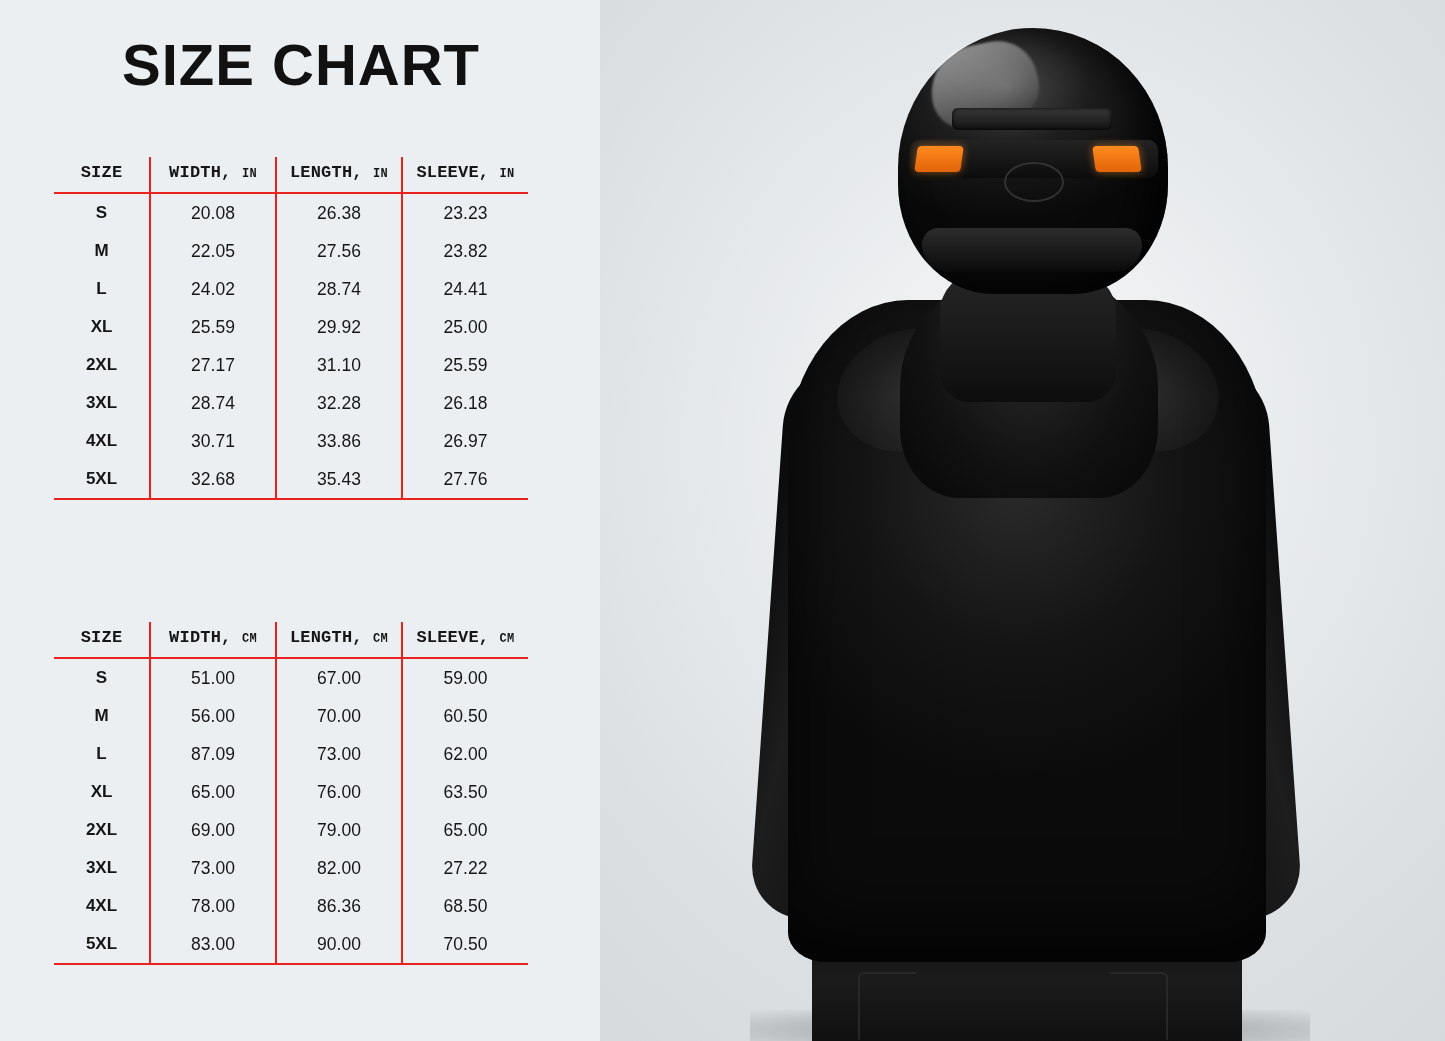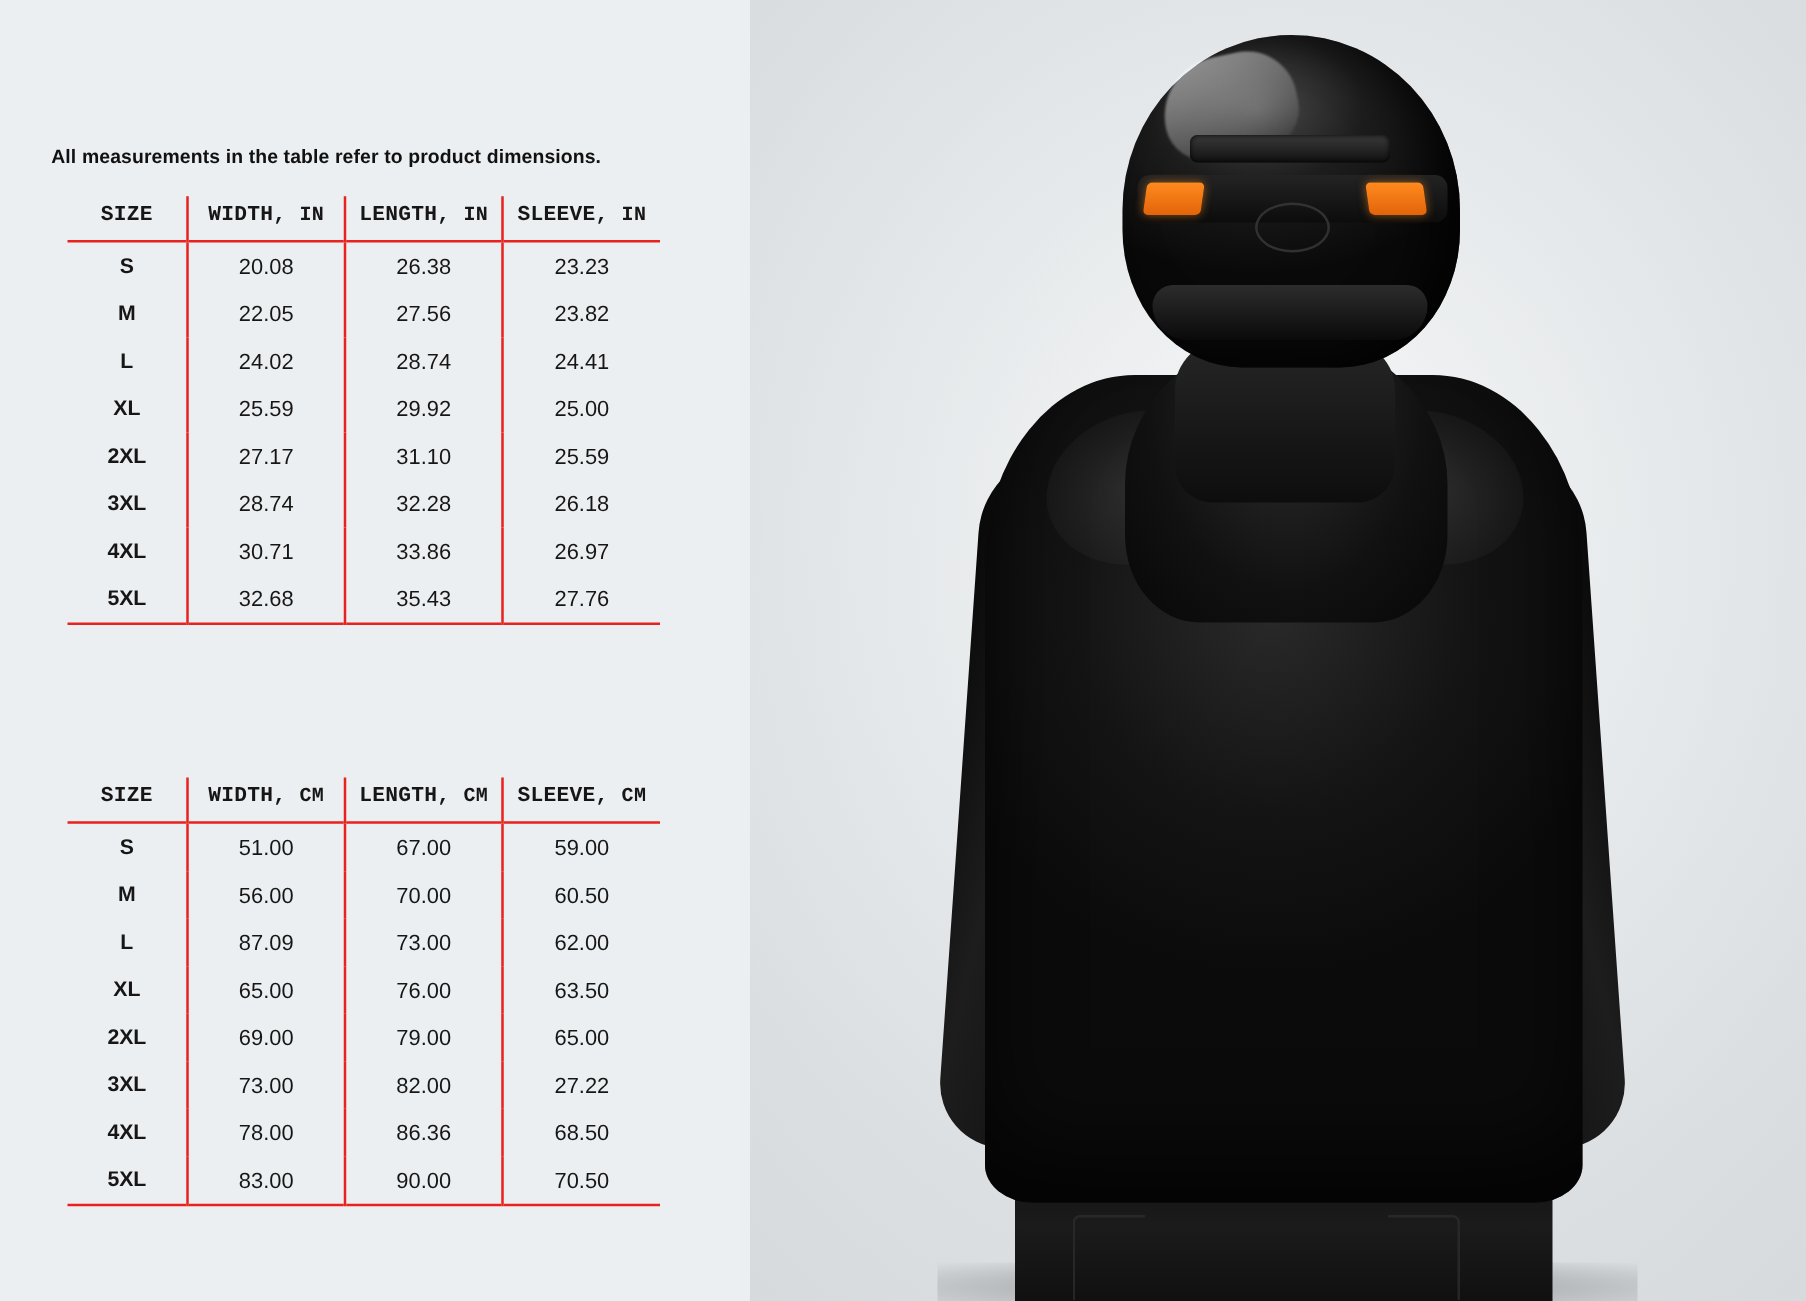--- a/index.html
+++ b/index.html
@@ -75,21 +75,21 @@
   }
   .size-table th {
     font-size: 17px;
     font-weight: bold;
     padding: 6px 0 10px 0;
     letter-spacing: 0.2px;
     white-space: nowrap;
     font-family: Liberation Mono, monospace;
   }
   .size-table th .unit {
-    font-size: 16px;
+    font-size: 12px;
     font-weight: bold;
     letter-spacing: 0.3px;
   }
   .size-table td {
     font-size: 17.5px;
     padding: 8.5px 0;
     font-weight: 400;
   }
   .size-table td.size-cell {
     font-weight: bold;
@@ -311,21 +311,21 @@
     background: radial-gradient(ellipse at 50% 50%, rgba(0,0,0,0.35), rgba(0,0,0,0));
   }
 </style>
 </head>
 <body>
 
 <div class="page">
 
   <div class="left-panel">
 
-    <div class="subtitle">All measurements in the table refer to product dimensions.</div>
+    <div class="title">SIZE CHART</div>
 
     <table class="size-table inches">
       <colgroup>
         <col class="c-size">
           <col class="c-val">
           <col class="c-val">
           <col class="c-val">
       </colgroup>
       <thead>
         <tr>

